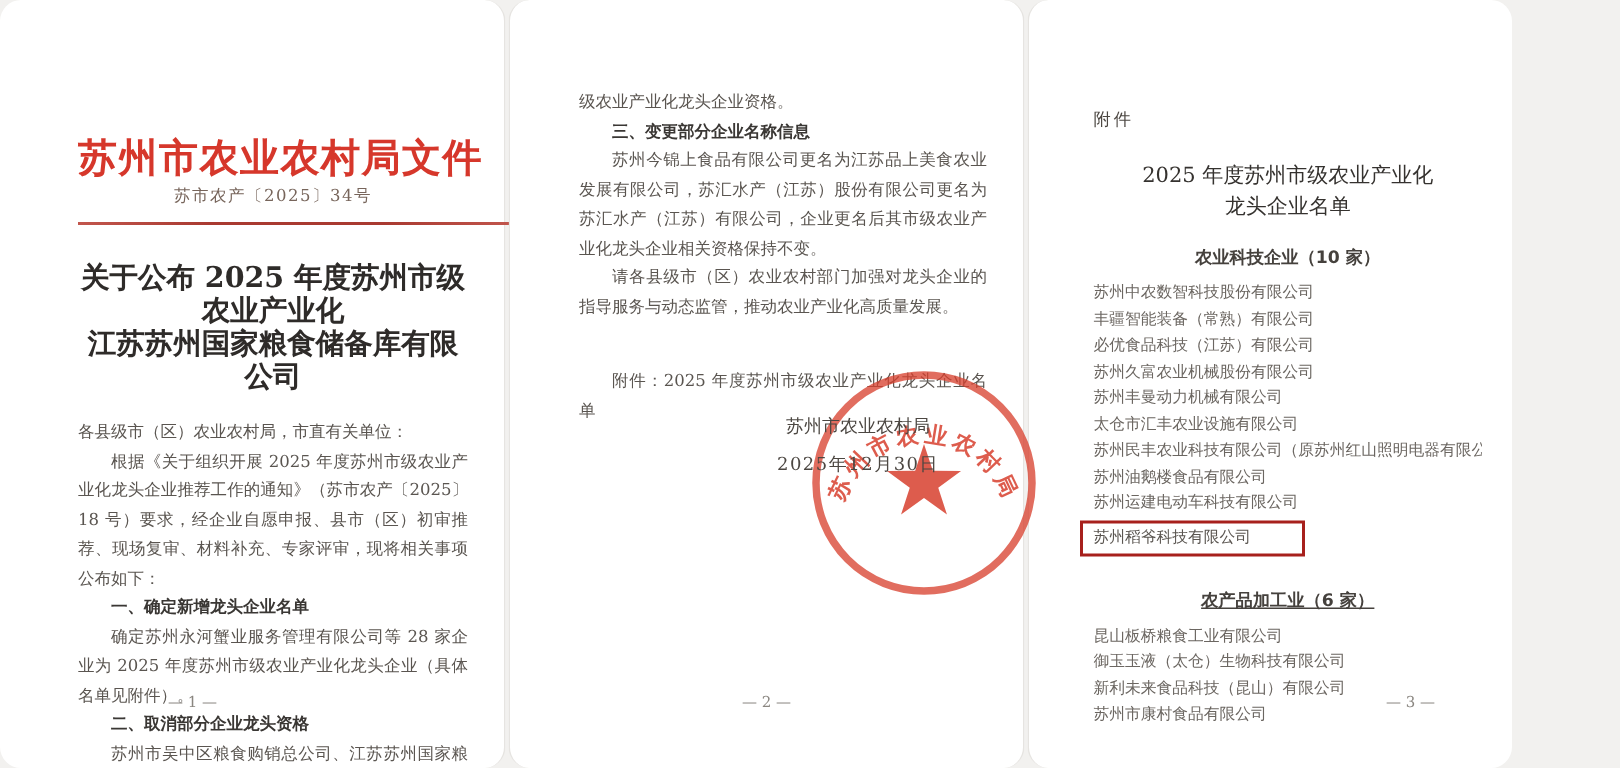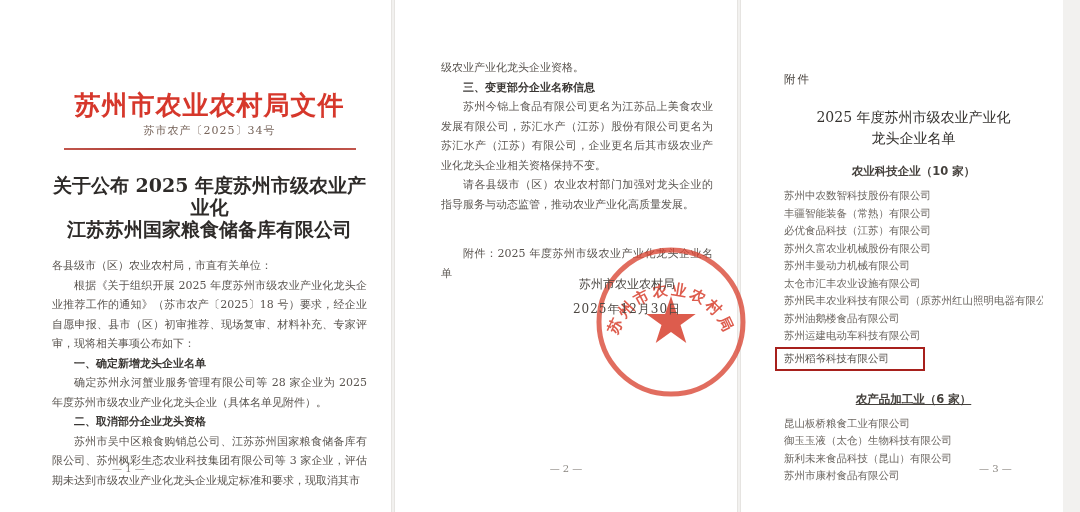--- a/index.html
+++ b/index.html
@@ -1,20 +1,20 @@
 <!DOCTYPE html>
 <html><head>
 <meta charset="utf-8">
 <style>
   * { margin:0; padding:0; box-sizing:border-box; }
   html,body { width:1080px; height:512px; overflow:hidden; background:#f2f1ef;
               font-family:"DejaVu Serif","Liberation Serif",serif; }
   .canvas { width:1080px; height:512px; display:flex; background:#f2f1ef; }
-  .page { background:#ffffff; height:512px; position:relative; border-left:1px solid #e6e4e1; border-right:1px solid #e6e4e1; }
-  .page-1 { width:392px; border-left:none; }
+  .page { background:#ffffff; height:512px; position:relative; border-left:1px solid #e6e4e1; border-right:1px solid #e6e4e1;border-radius:14px; }
+  .page-1 { width:337px; border-left:none; }
   .page-2 { width:344px; margin-left:2px; }
   .page-3 { width:323px; margin-left:2px; border-right:none; }
 
   
   .p1-inner { padding:88px 24px 0 52px; }
   .red-header { color:#d6372b; font-weight:bold; font-size:26px; letter-spacing:1px;
                 text-align:center; white-space:nowrap; }
   .doc-number { text-align:center; font-size:11px; color:#77655b; letter-spacing:1px; }
   .red-rule { margin:10px auto 0 auto; width:292px; height:2px;
               background:linear-gradient(to right,#c2564d,#a93a31 30%,#a93a31 70%,#c2564d); }

